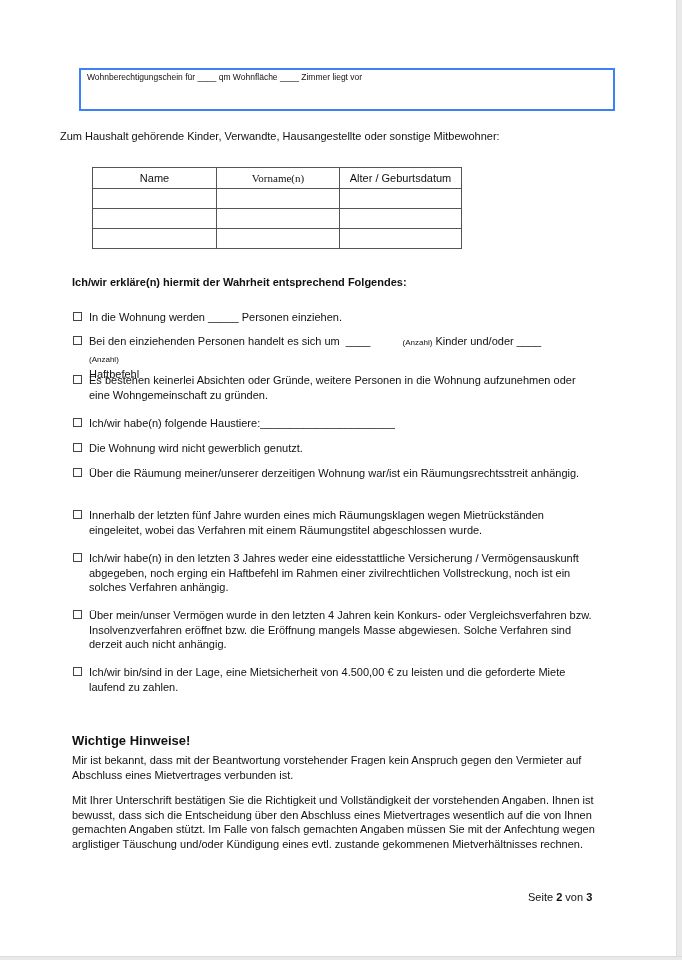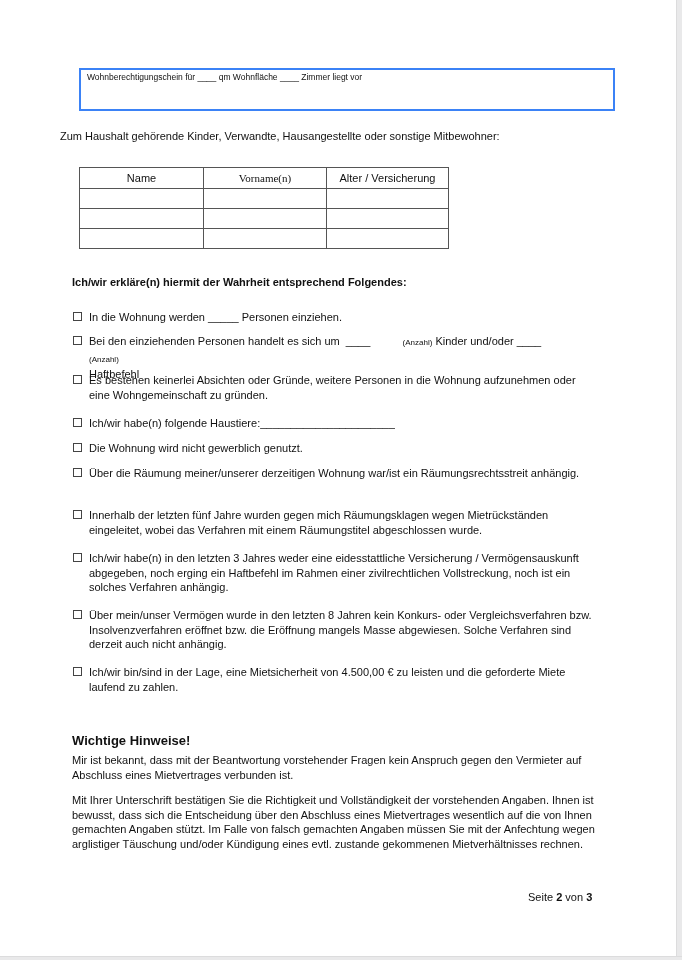--- a/index.html
+++ b/index.html
@@ -10,21 +10,21 @@
     .page-edge-right { position: absolute; left: 676px; top: 0; width: 6px; height: 960px; background: #e9e9ea; border-left: 1px solid #dcdcdd; }
     .page-edge-bottom { position: absolute; left: 0; top: 956px; width: 682px; height: 4px; background: #e9e9ea; border-top: 1px solid #dcdcdd; }
 
     .abs { position: absolute; }
     .wbs-box { left: 79px; top: 68px; width: 532px; height: 39px; border: 2px solid #3b82f6; }
     .wbs-text { position: absolute; left: 6px; top: 2px; font-size: 8.5px; white-space: pre; }
 
     .p { font-size: 11px; line-height: 14.5px; }
     .household { left: 60px; top: 129px; text-align: right; }
 
-    table.hh { position: absolute; left: 79px; top: 167px; border-collapse: collapse; border-radius: 10px; }
+    table.hh { position: absolute; left: 92px; top: 167px; border-collapse: collapse; border-radius: 10px; }
     table.hh th, table.hh td { border: 1px solid #555; font-size: 11px; font-weight: normal; height: 19px; padding: 0; text-align: center; }
     table.hh th { height: 20px; }
     .c1 { width: 123px; } .c2 { width: 122px; font-family: Liberation Serif, serif; } .c3 { width: 121px; }
 
     .heading { left: 72px; top: 276px; font-size: 11px; font-weight: bold; }
 
     .item { position: absolute; left: 73px; width: 520px; font-size: 11px; line-height: 14.5px; }
     .item .box { position: absolute; left: 0; top: 2px; width: 9px; height: 9px; border: 1px solid #444; box-sizing: border-box; cursor: pointer; }
     .item .txt { position: absolute; left: 16px; top: 0; width: 505px; }
     .small { font-size: 8px; margin-left: 30px; }
@@ -47,21 +47,21 @@
   <span class="wbs-text">Wohnberechtigungschein für ____ qm Wohnfläche ____ Zimmer liegt vor</span>
 </div>
 
 <div class="abs p household">Zum Haushalt gehörende Kinder, Verwandte, Hausangestellte oder sonstige Mitbewohner:</div>
 
 <table class="hh">
   <thead>
     <tr>
       <th class="c1">Name</th>
       <th class="c2">Vorname(n)</th>
-      <th class="c3">Alter / Versicherung</th>
+      <th class="c3">Alter / Geburtsdatum</th>
     </tr>
   </thead>
   <tbody>
     <tr>
       <td></td>
       <td></td>
       <td></td>
     </tr>
     <tr>
       <td></td>
@@ -103,31 +103,31 @@
   <span class="txt">Die Wohnung wird nicht gewerblich genutzt.</span>
 </div>
 
 <div class="item" style="top:466px;">
   <span class="box"></span>
   <span class="txt">Über die Räumung meiner/unserer derzeitigen Wohnung war/ist ein Räumungsrechtsstreit anhängig.</span>
 </div>
 
 <div class="item" style="top:508px;">
   <span class="box"></span>
-  <span class="txt">Innerhalb der letzten fünf Jahre wurden gegen mich Räumungsklagen wegen Mietrückständen eingeleitet, wobei das Verfahren mit einem Räumungstitel abgeschlossen wurde.</span>
+  <span class="txt">Innerhalb der letzten fünf Jahre wurden eines mich Räumungsklagen wegen Mietrückständen eingeleitet, wobei das Verfahren mit einem Räumungstitel abgeschlossen wurde.</span>
 </div>
 
 <div class="item" style="top:551px;">
   <span class="box"></span>
   <span class="txt">Ich/wir habe(n) in den letzten 3 Jahres weder eine eidesstattliche Versicherung / Vermögensauskunft abgegeben, noch erging ein Haftbefehl im Rahmen einer zivilrechtlichen Vollstreckung, noch ist ein solches Verfahren anhängig.</span>
 </div>
 
 <div class="item" style="top:608px;">
   <span class="box"></span>
-  <span class="txt">Über mein/unser Vermögen wurde in den letzten 8 Jahren kein Konkurs- oder Vergleichsverfahren bzw. Insolvenzverfahren eröffnet bzw. die Eröffnung mangels Masse abgewiesen. Solche Verfahren sind derzeit auch nicht anhängig.</span>
+  <span class="txt">Über mein/unser Vermögen wurde in den letzten 4 Jahren kein Konkurs- oder Vergleichsverfahren bzw. Insolvenzverfahren eröffnet bzw. die Eröffnung mangels Masse abgewiesen. Solche Verfahren sind derzeit auch nicht anhängig.</span>
 </div>
 
 <div class="item" style="top:665px;">
   <span class="box"></span>
   <span class="txt">Ich/wir bin/sind in der Lage, eine Mietsicherheit von 4.500,00 € zu leisten und die geforderte Miete laufend zu zahlen.</span>
 </div>
 
 <div class="abs notes-title">Wichtige Hinweise!</div>
 <div class="abs p notes-p1">Mir ist bekannt, dass mit der Beantwortung vorstehender Fragen kein Anspruch gegen den Vermieter auf Abschluss eines Mietvertrages verbunden ist.</div>
 <div class="abs p notes-p2">Mit Ihrer Unterschrift bestätigen Sie die Richtigkeit und Vollständigkeit der vorstehenden Angaben. Ihnen ist bewusst, dass sich die Entscheidung über den Abschluss eines Mietvertrages wesentlich auf die von Ihnen gemachten Angaben stützt. Im Falle von falsch gemachten Angaben müssen Sie mit der Anfechtung wegen arglistiger Täuschung und/oder Kündigung eines evtl. zustande gekommenen Mietverhältnisses rechnen.</div>

